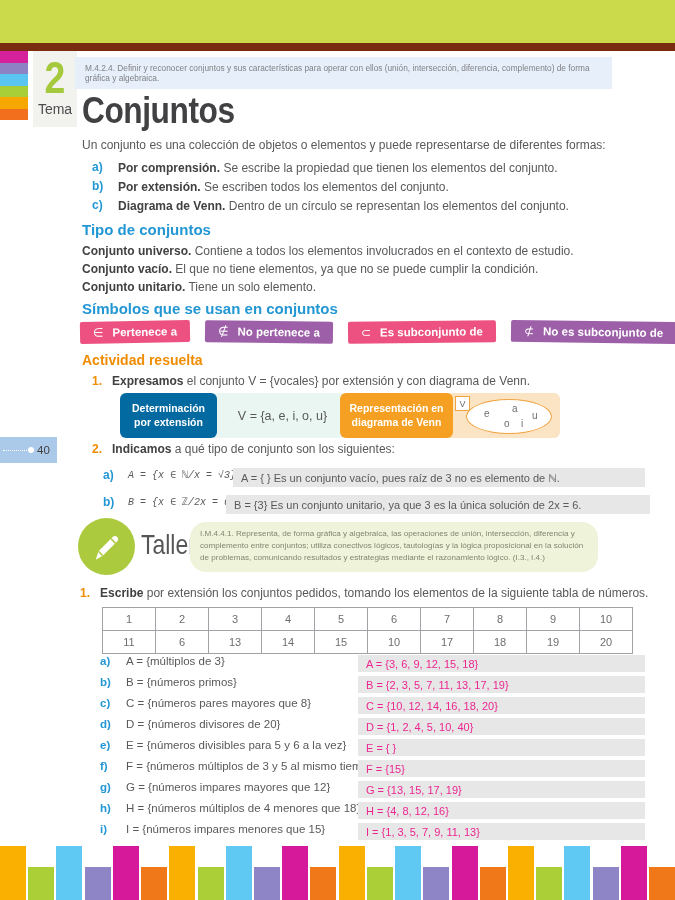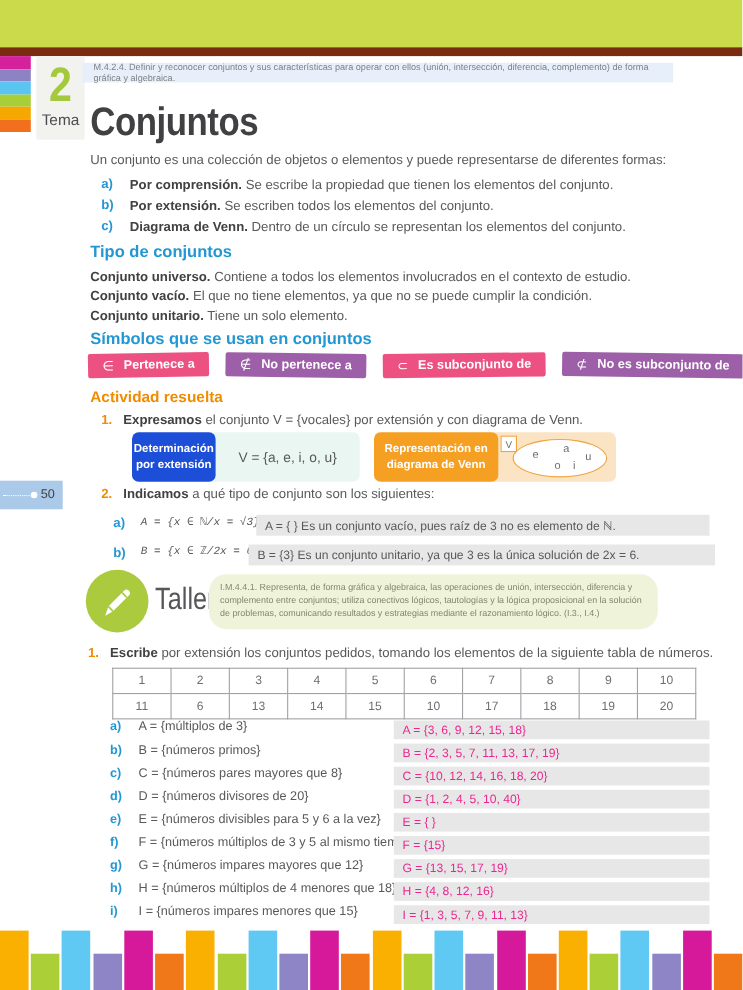--- a/index.html
+++ b/index.html
@@ -9,21 +9,21 @@
 
   
   .top-band{left:0;top:0;width:675px;height:43px;background:#cbda4b;}
   .maroon-bar{left:0;top:43px;width:675px;height:8px;background:#7a2c10;}
   .stripes{left:0;top:51px;width:28px;}
   .stripe{width:28px;height:11.5px;}
   .tema-box{left:33px;top:51px;width:44px;height:76px;background:#f2f2ef;text-align:center;}
   .tema-num{font-size:44px;font-weight:bold;color:#a5c93c;line-height:1;margin-top:5px;
             transform:scaleX(.85);transform-origin:50% 0;}
   .tema-label{font-size:14px;color:#4d4d4f;margin-top:1px;}
-  .std-header{left:75px;top:57px;width:537px;height:18px;background:#e6effa;color:#808285;
+  .std-header{left:75px;top:57px;width:537px;height:32px;background:#e6effa;color:#808285;
               font-size:8.3px;display:flex;align-items:center;padding:0 10px;box-sizing:border-box;}
   .page-title{left:82px;top:90px;font-size:36px;font-weight:bold;color:#414042;
               transform:scaleX(.88);transform-origin:0 0;letter-spacing:-.5px;white-space:nowrap;}
 
   
   .body-text{font-size:12px;line-height:1.35;}
   .lead{font-weight:bold;color:#414042;}
   .blue-h{color:#2397d4;font-weight:bold;font-size:15px;}
   .orange-h{color:#f08c00;font-weight:bold;font-size:14px;}
   .letter{color:#2397d4;font-weight:bold;}
@@ -44,21 +44,21 @@
   .chip:nth-child(3){transform:rotate(-.6deg);}
   .chip:nth-child(4){transform:rotate(.8deg);}
 
   
   .solbox{display:flex;height:45px;}
   .sol-label{color:#fff;font-weight:bold;font-size:10.5px;line-height:1.25;text-align:center;
              display:flex;align-items:center;justify-content:center;border-radius:6px;
              padding:0 5px;box-sizing:border-box;position:relative;z-index:2;}
   .sol-content{display:flex;align-items:center;justify-content:center;font-size:12.5px;
                border-radius:0 6px 6px 0;margin-left:-5px;padding-left:5px;box-sizing:border-box;}
-  .teal .sol-label{background:#1d4ed8;width:76px;}
+  .teal .sol-label{background:#0369a1;width:97px;}
   .teal .sol-content{background:#eaf6f1;width:136px;color:#58595b;}
   .orangeb .sol-label{background:#f5a023;width:113px;}
   .orangeb .sol-content{background:#fbe4c3;width:112px;position:relative;}
   .venn-ellipse{position:absolute;left:18px;top:6px;width:84px;height:33px;background:#fff;
                 border:1.5px solid #f0a340;border-radius:50%;}
   .venn-setbox{position:absolute;left:7px;top:3px;width:13px;height:13px;background:#fff;
                border:1px solid #f0a340;font-size:9px;color:#6d6e71;display:flex;
                align-items:center;justify-content:center;z-index:3;}
   .venn-el{position:absolute;font-size:10px;color:#6d6e71;}
   .venn-el.p0{left:17px;top:8px;}
@@ -190,21 +190,21 @@
         <span class="venn-el p2">o</span>
         <span class="venn-el p3">i</span>
         <span class="venn-el p4">u</span>
       </div>
   </div>
 </div>
 
 <div class="abs page-tab">
   <div class="leader"></div>
   <div class="dot"></div>
-  <div class="pnum">50</div>
+  <div class="pnum">40</div>
 </div>
 
 <div class="abs body-text" style="left:92px;top:441px;width:560px;">
   <span class="num">2.</span>&nbsp;&nbsp;
   <b class="lead">Indicamos</b>
   <span>a qué tipo de conjunto son los siguientes:</span>
 </div>
 
 <div class="abs" style="left:0;top:468px;width:675px;height:19px;">
   <span class="letter abs" style="left:103px;font-size:12px;">a)</span>

